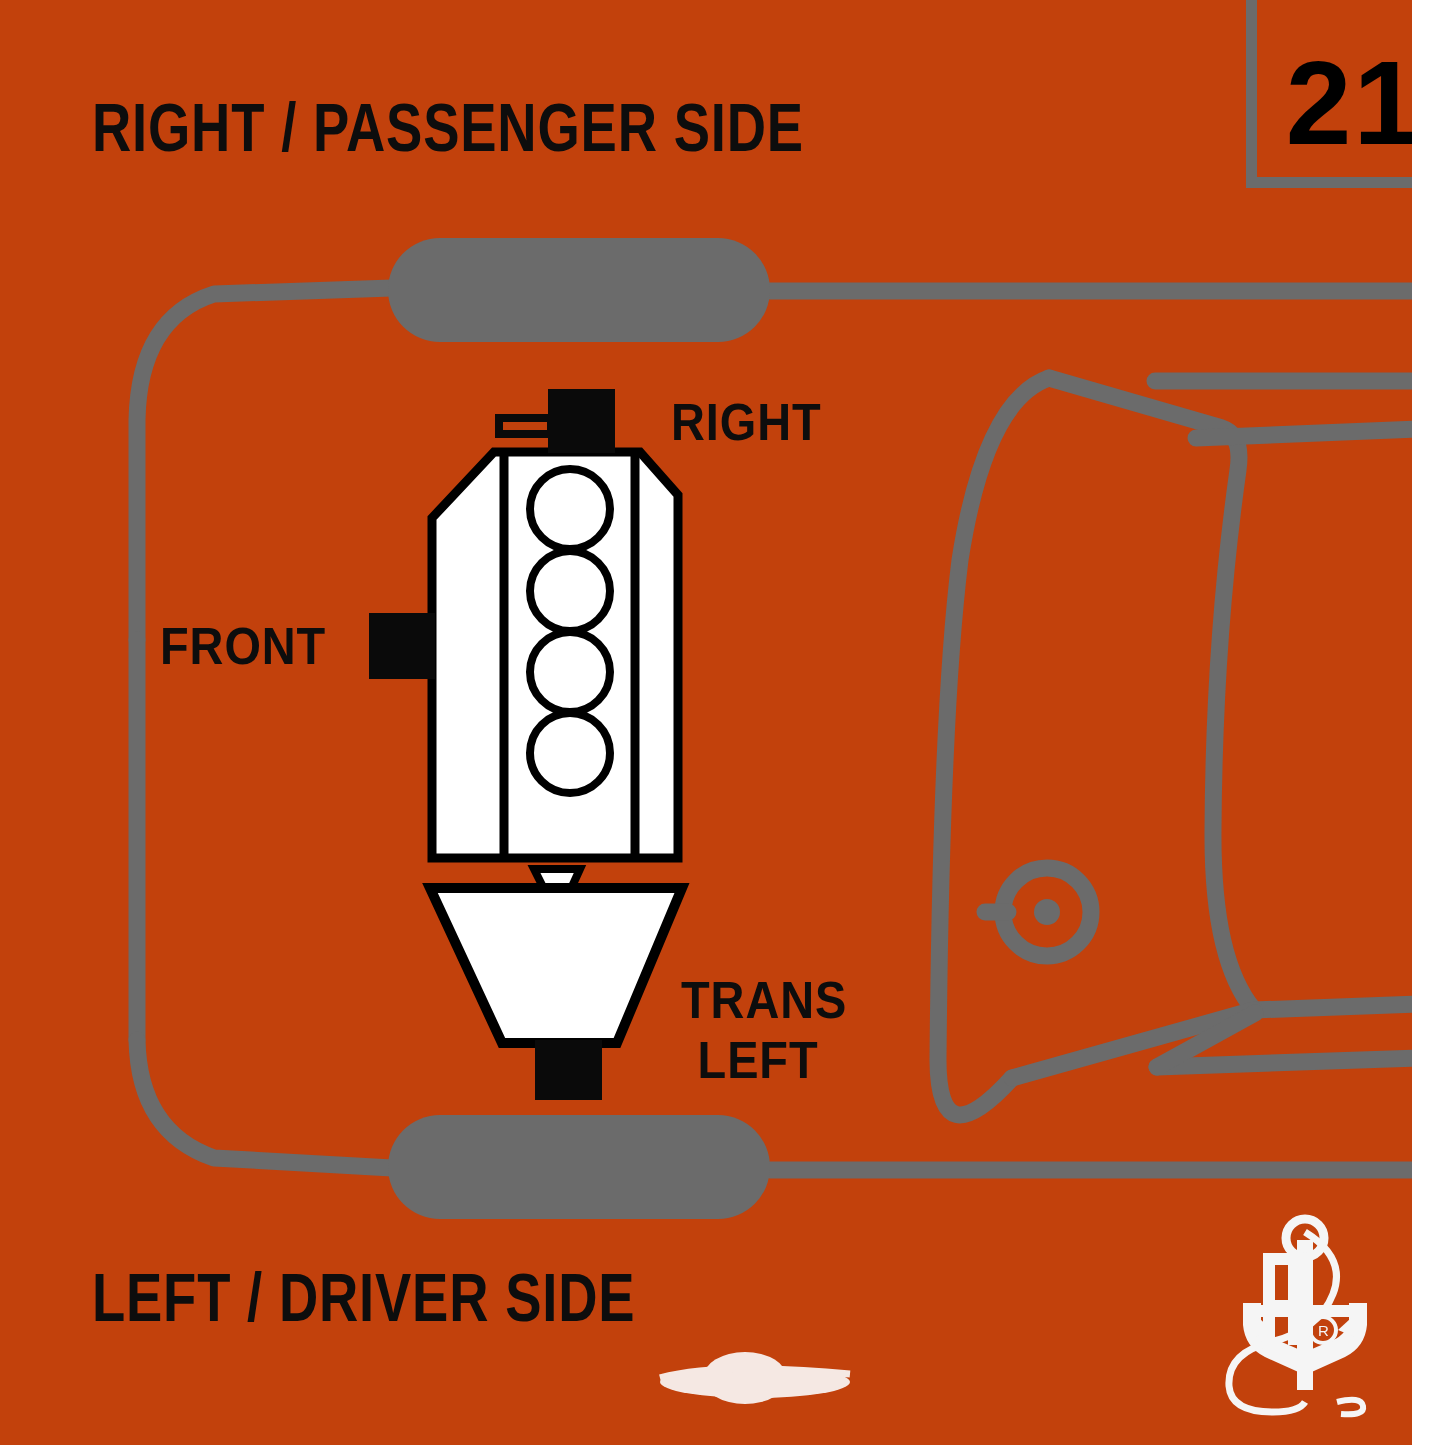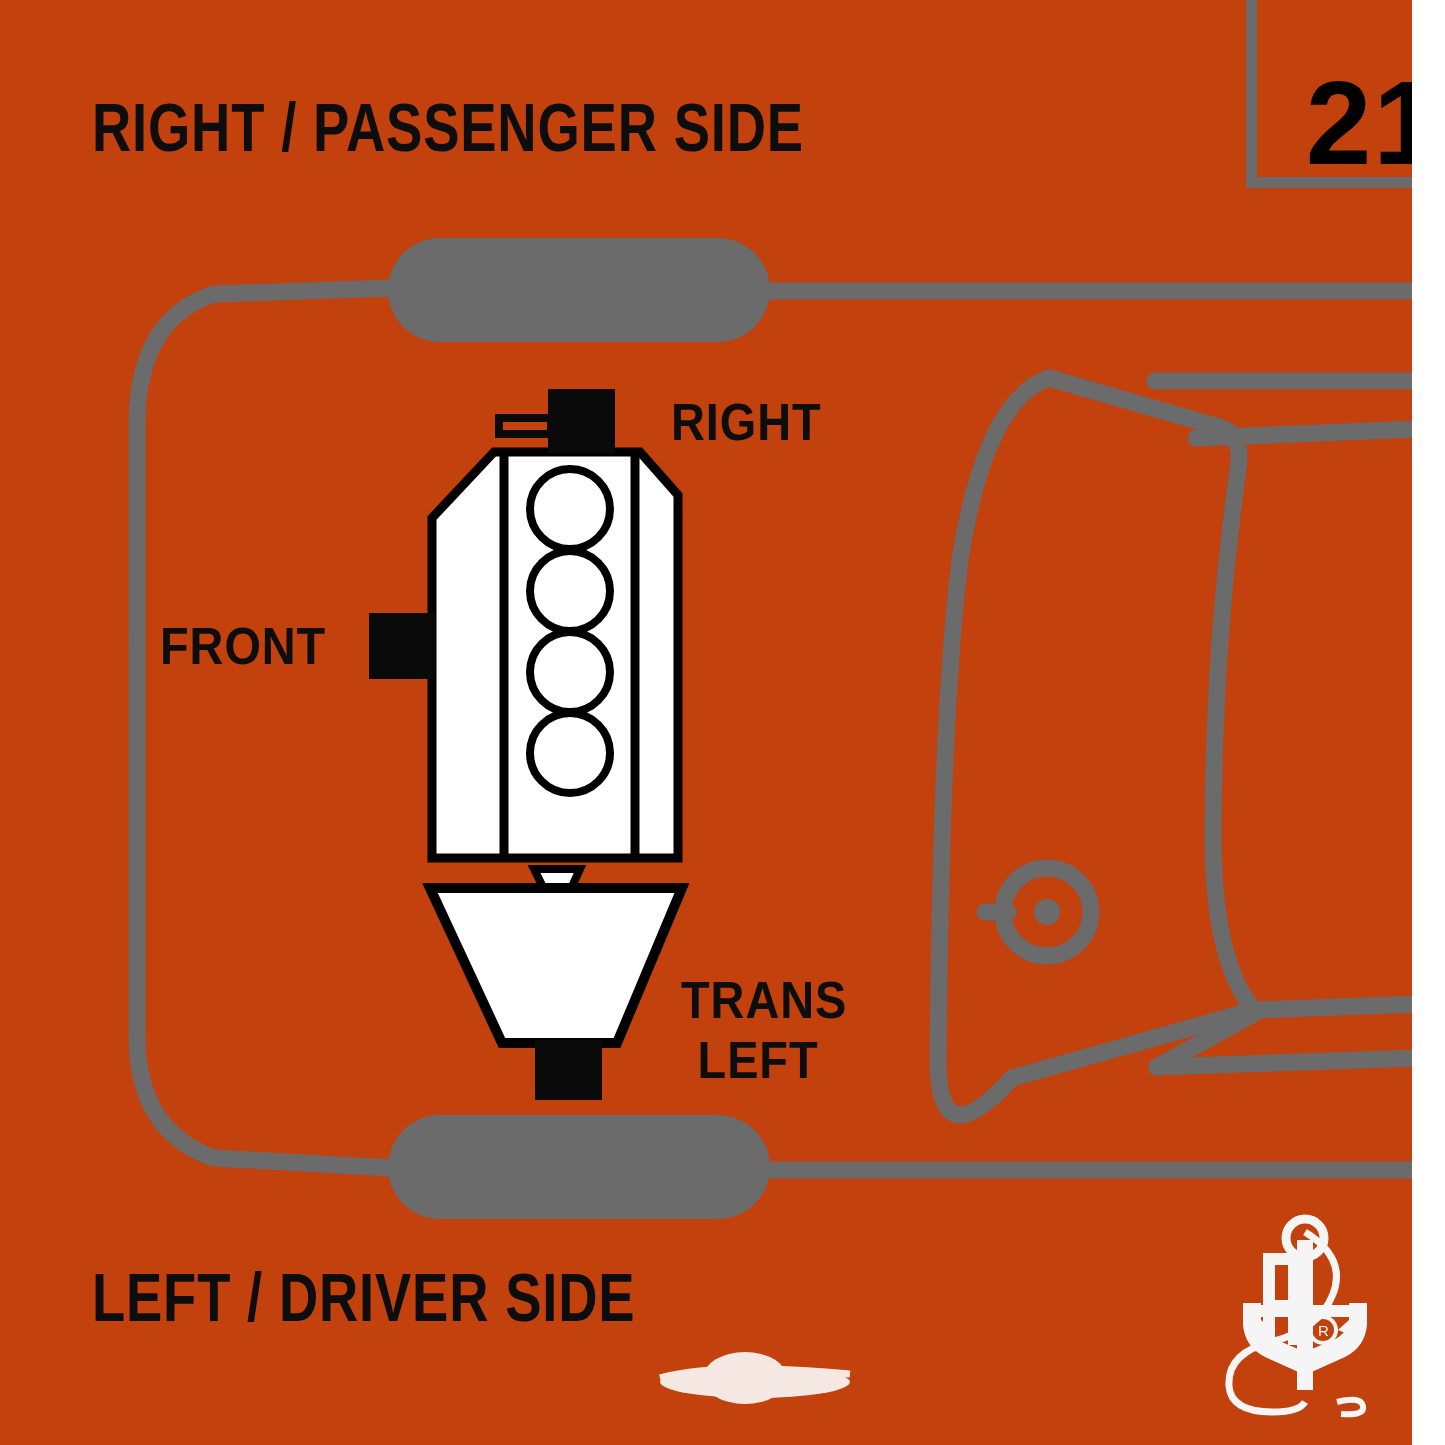--- a/index.html
+++ b/index.html
@@ -87,27 +87,26 @@
     border-left: 11px solid #6b6b6b;
     border-bottom: 11px solid #6b6b6b;
     box-sizing: border-box;
     background: transparent;
   }
   #callout-number {
     position: absolute;
     left: 1266px;
     top: 35px;
     width: 175px;
-    text-align: right;
+    text-align: center;
     font-size: 118px;
     font-weight: bold;
     color: #000000;
     font-family: "Liberation Sans", sans-serif;
     letter-spacing: 2px;
-    margin-top: 20px;
   }
 </style>
 </head>
 <body>
 
 <div id="stage">
 
   <svg id="diagram" viewBox="0 0 1445 1445" xmlns="http://www.w3.org/2000/svg">
 
     <g fill="#f5f5f5" stroke="none">

